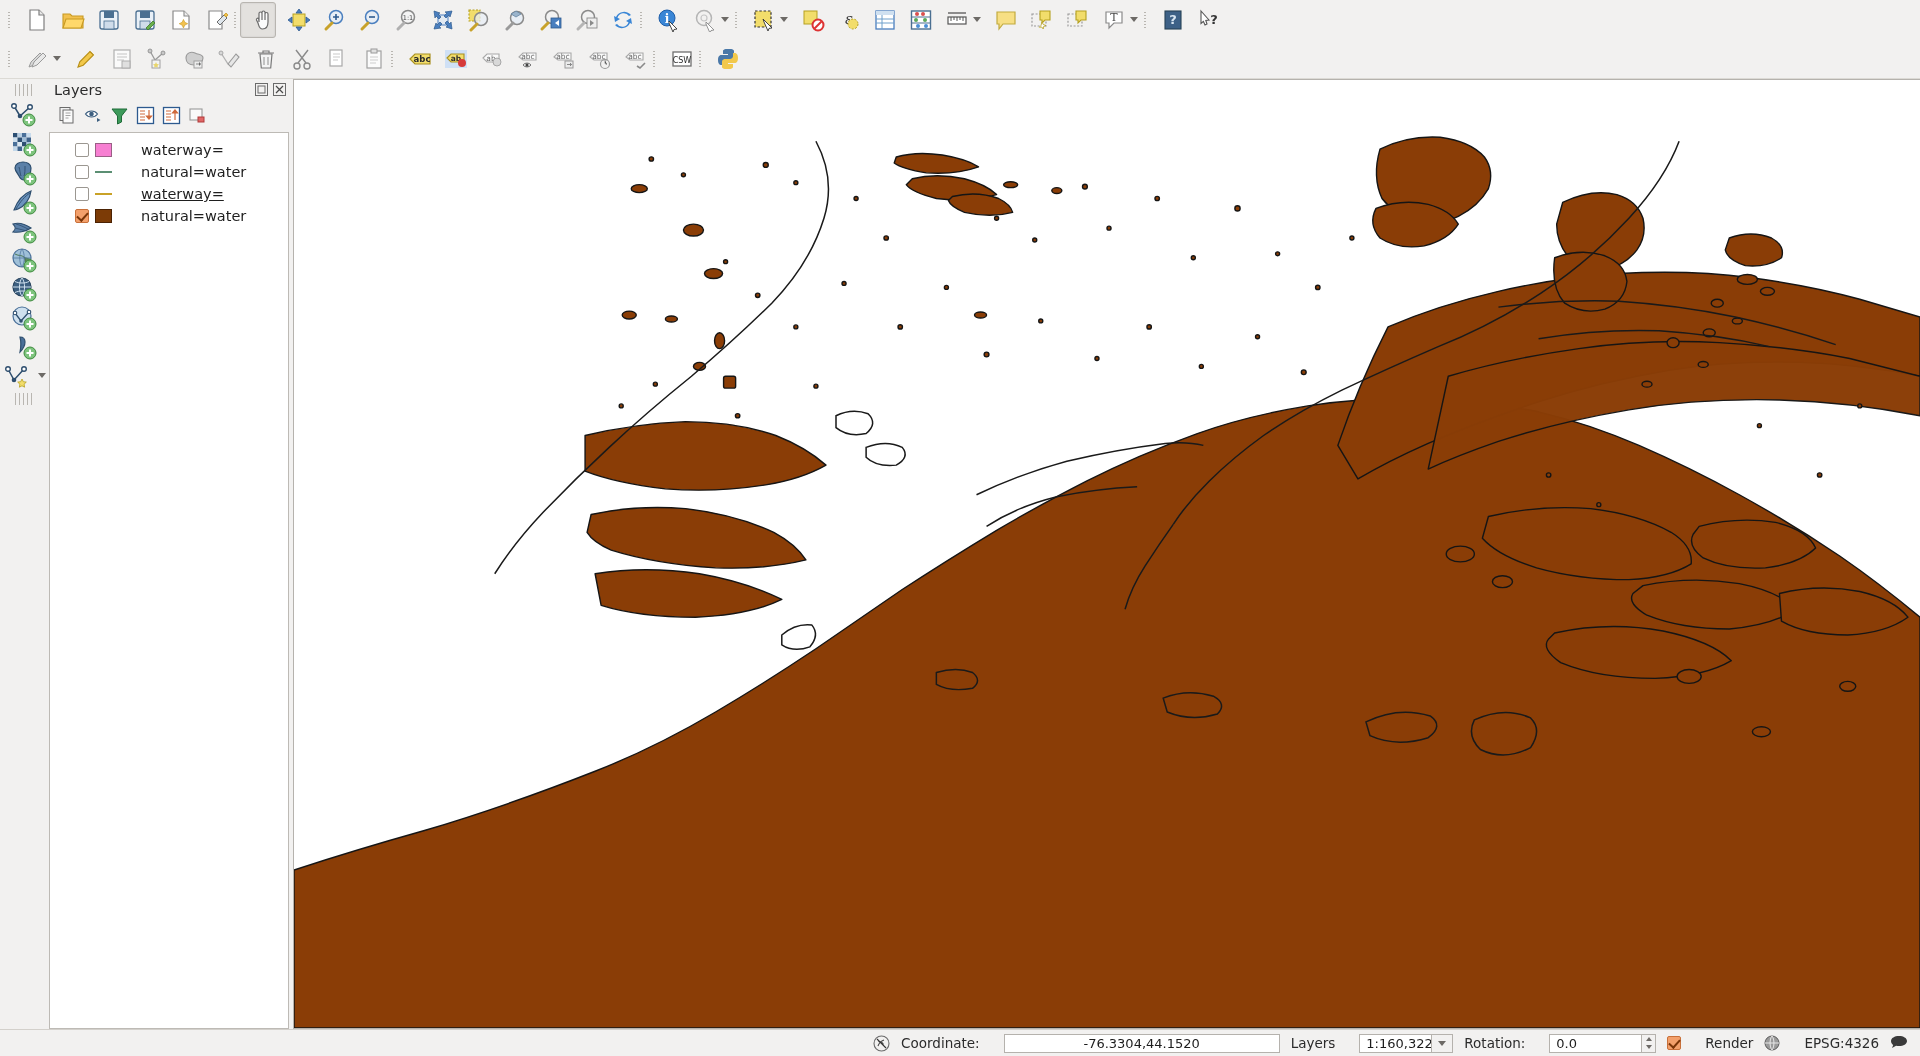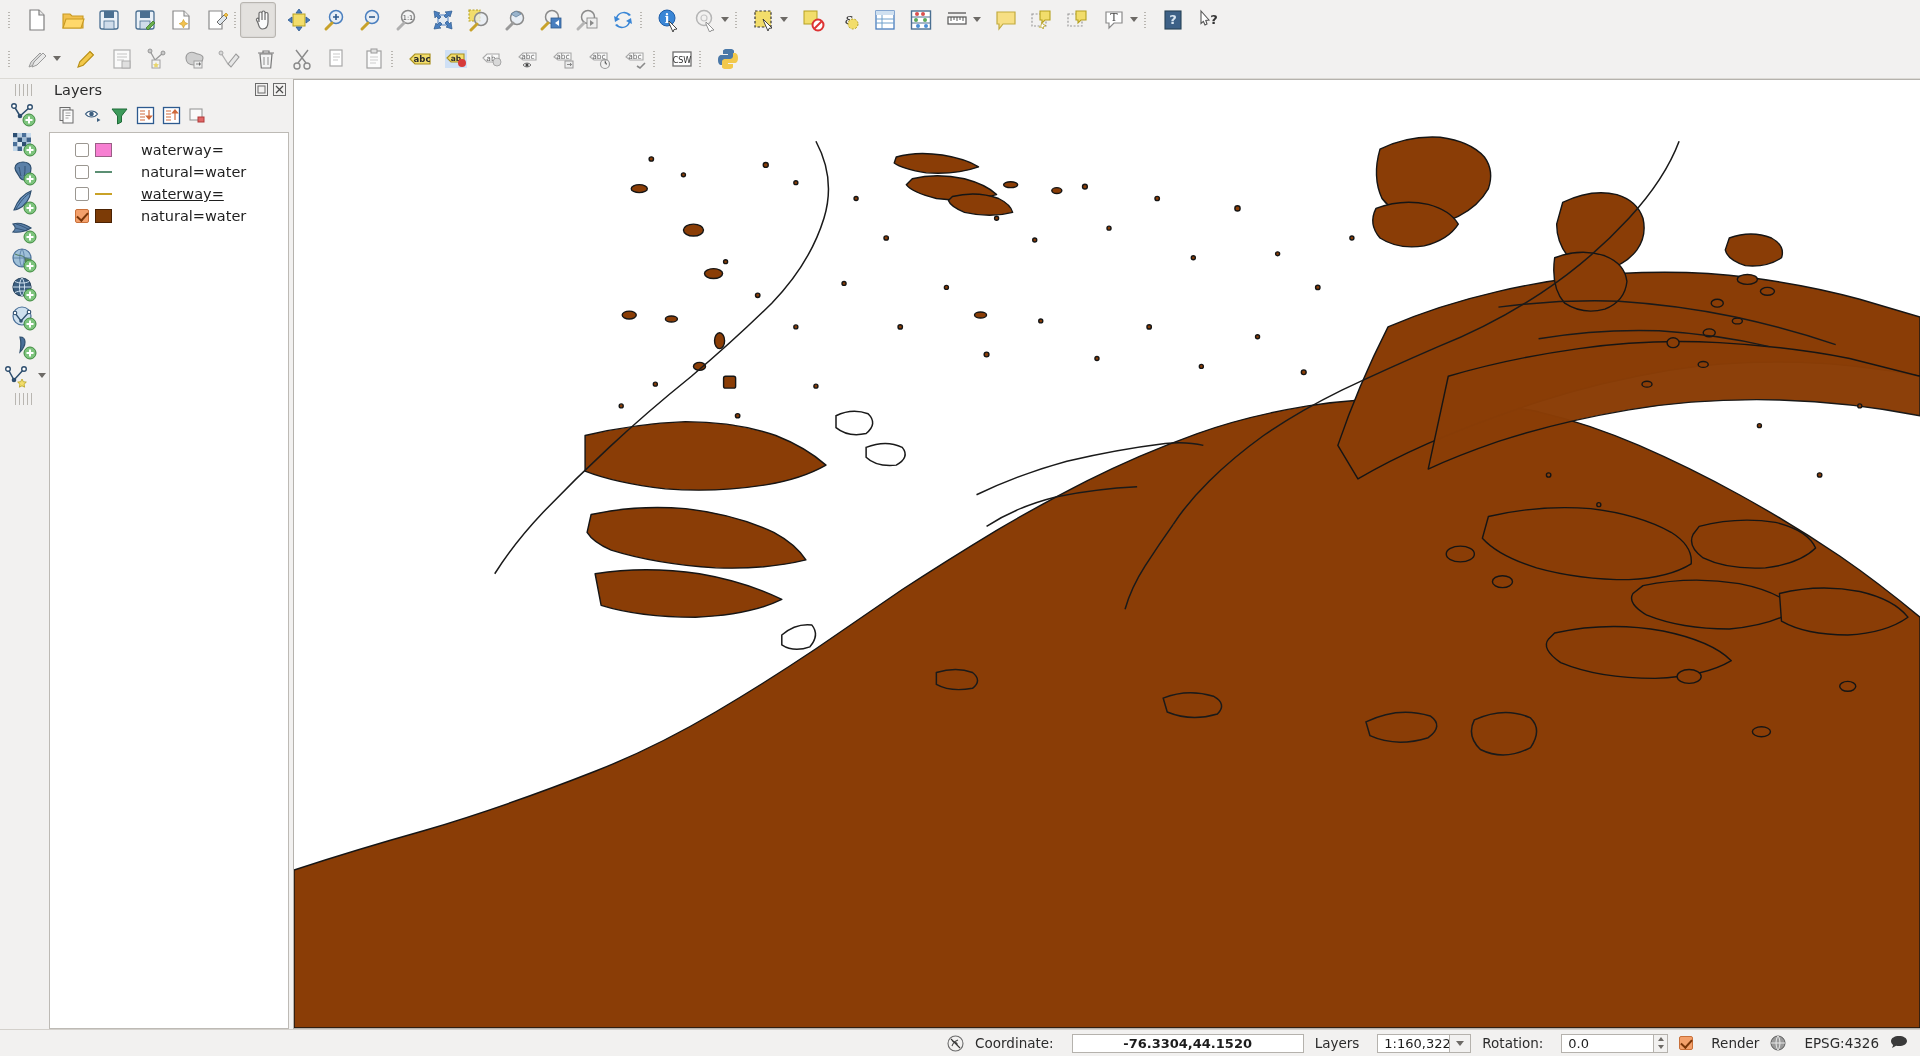--- a/index.html
+++ b/index.html
@@ -168,28 +168,28 @@
   
   .statusbar {
     height: 27px; flex: 0 0 27px;
     display: flex; align-items: center;
     background: #f2f1f0;
     border-top: 1px solid #d3d0cb;
     padding-right: 8px;
     font-size: 13.5px; color: #2b2b2b;
   }
   .sb-spacer { flex: 1 1 auto; }
-  .sb-item { display: flex; align-items: center; gap: 18px; margin-right: 11px; }
+  .sb-item { display: flex; align-items: center; gap: 24px; margin-right: 11px; }
   .sb-label { font-size: 13.5px; color: #2b2b2b; }
   .sb-field {
     background: #fff; border: 1px solid #b5b2ad;
     height: 19px; display: flex; align-items: center; justify-content: center;
     font-size: 13px; color: #1c1c1c; padding: 0 6px;
   }
-  .sb-coord { width: 232px; font-weight: bold; }
+  .sb-coord { width: 276px; }
   .sb-scale { width: 72px; justify-content: flex-start; border-right: none; text-align: right; }
   .sb-scale-combo { display: flex; align-items: center; }
   .sb-scale-arrow {
     width: 22px; height: 19px; background: #f2f1f0;
     border: 1px solid #b5b2ad;
     display: flex; align-items: center; justify-content: center; cursor: pointer;
   }
   .sb-scale-arrow::after {
     content: ""; border-left: 4px solid transparent;
     border-right: 4px solid transparent; border-top: 5px solid #6d6a66;

